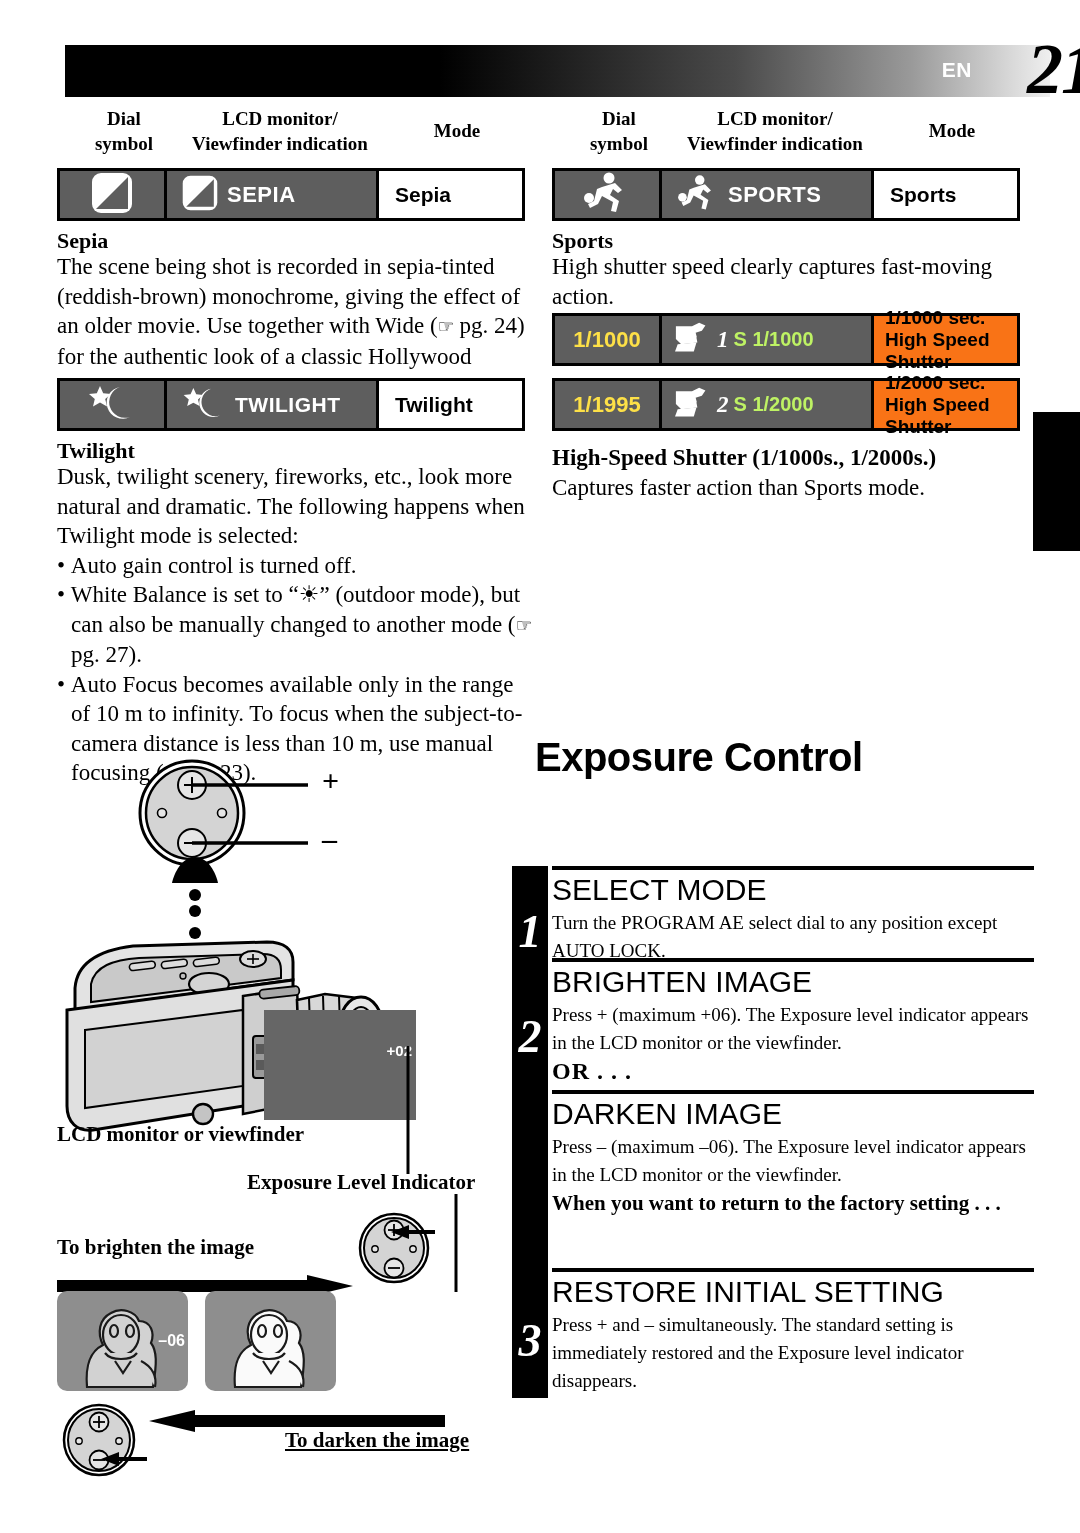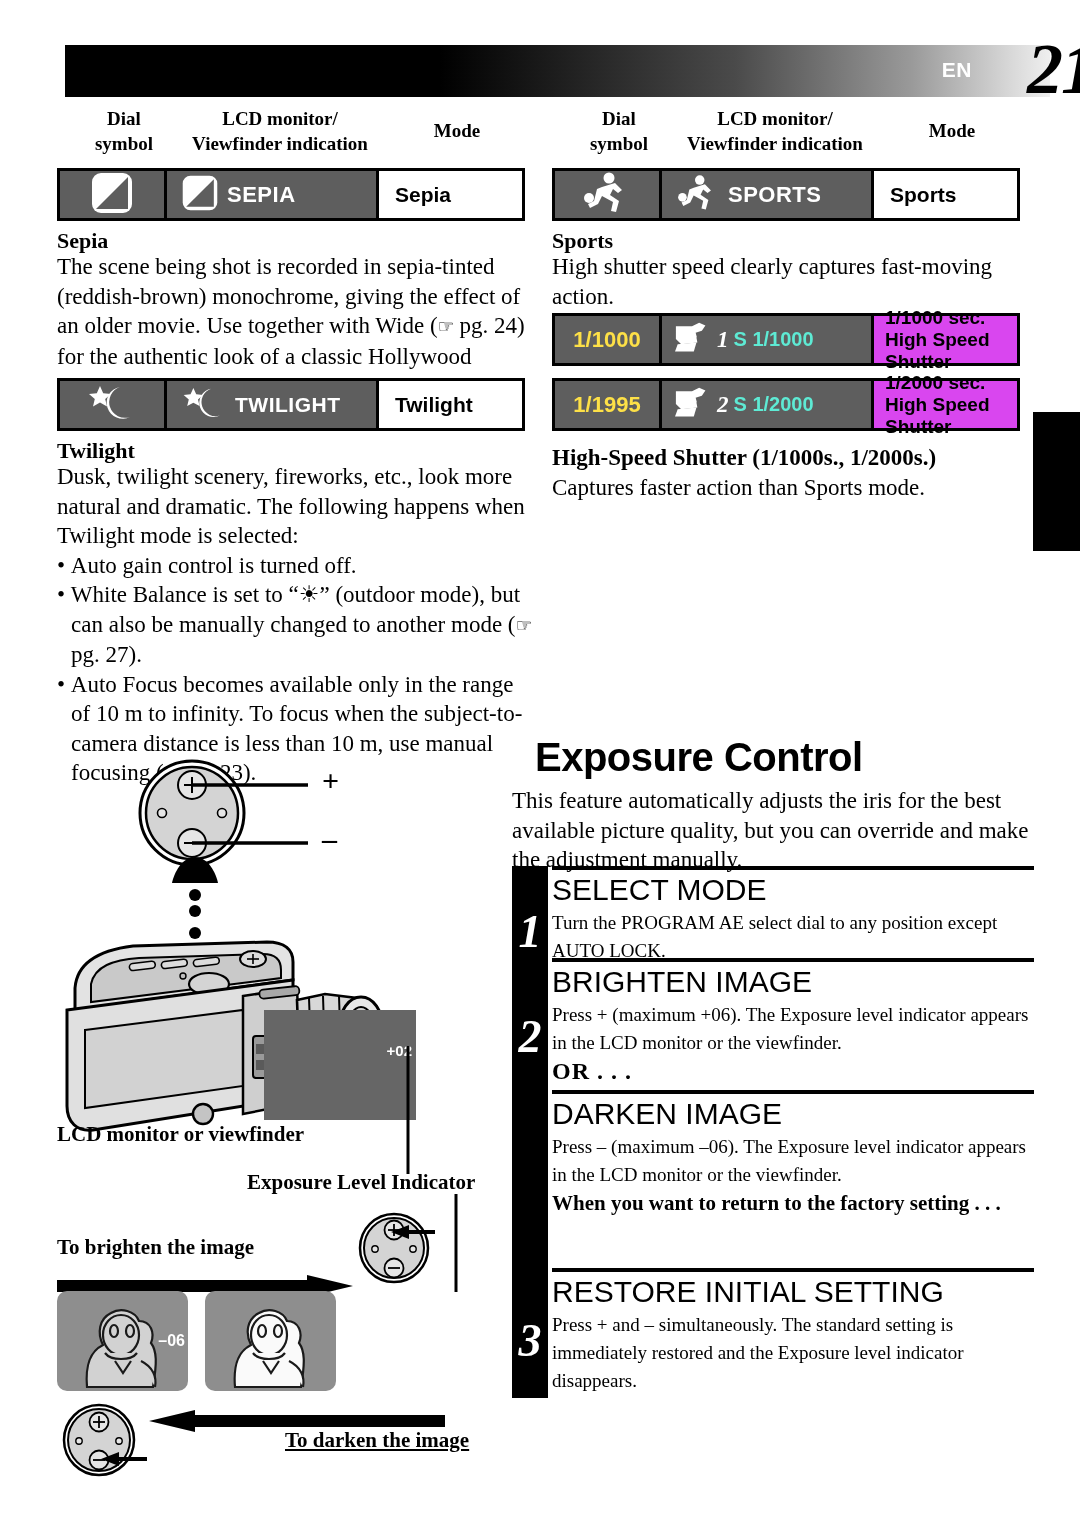--- a/index.html
+++ b/index.html
@@ -78,24 +78,24 @@
   .mr-shut{
     width:212px; border-right:3px solid #000;
     display:flex; align-items:center; gap:5px; padding-left:10px;
   }
   .mr-shut .sh-digit{
     font-family:"Liberation Serif", serif; font-style:italic;
     font-weight:700; font-size:23px; color:#fff;
   }
   .mr-shut .sh-text{
     font-family:"Liberation Sans", sans-serif;
-    font-weight:700; font-size:20px; color:#5eead4;
+    font-weight:700; font-size:20px; color:#bef264;
   }
   .mr-mode2{
-    flex:1; background:#d946ef; display:flex; flex-direction:column;
+    flex:1; background:#f97316; display:flex; flex-direction:column;
     justify-content:center; padding-left:11px; line-height:22px;
   }
   .mr-mode2 span{
     font-family:"Liberation Sans", sans-serif;
     font-weight:700; font-size:19px; color:#000;
   }
 
   
   .htitle{
     position:absolute;
@@ -327,21 +327,20 @@
   </div>
 
   <div class="btext" style="left:552px; top:443px; width:490px;">
     <b>High-Speed Shutter</b><b> (1/1000s., 1/2000s.)</b><br>
     <span>Captures faster action than Sports mode.</span>
   </div>
 
   <div class="sidetab"></div>
 
   <div class="exp-title">Exposure Control</div>
-  <div class="exp-intro">This feature automatically adjusts the iris for the best available picture quality, but you can override and make the adjustment manually.</div>
 
   <div class="steps">
 
     <div class="stepblk" style="height:92px;">
       <div class="numbar" style="height:92px;">1</div>
       <div class="rule"></div>
       <div class="step-h">SELECT MODE</div>
       <div class="step-b">Turn the PROGRAM AE select dial to any position except AUTO LOCK.</div>
     </div>
 

